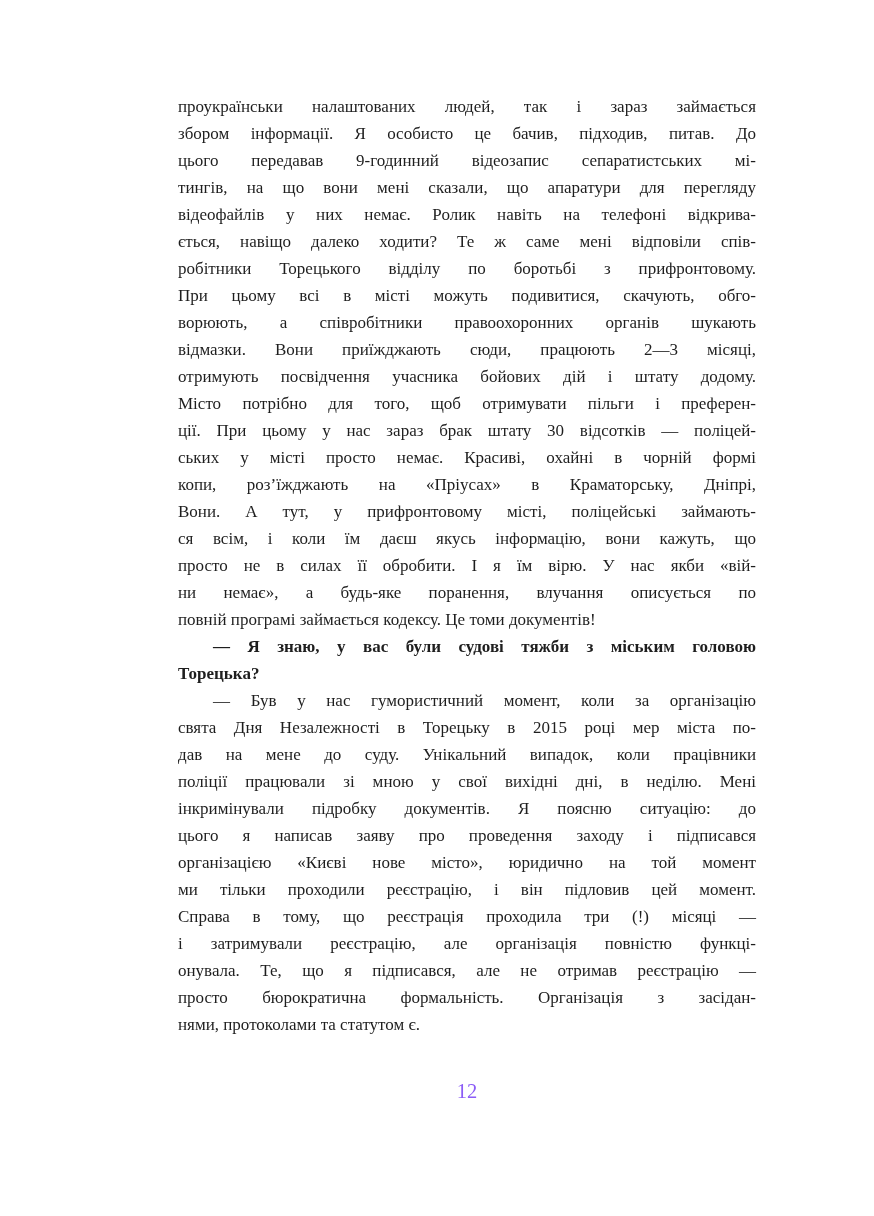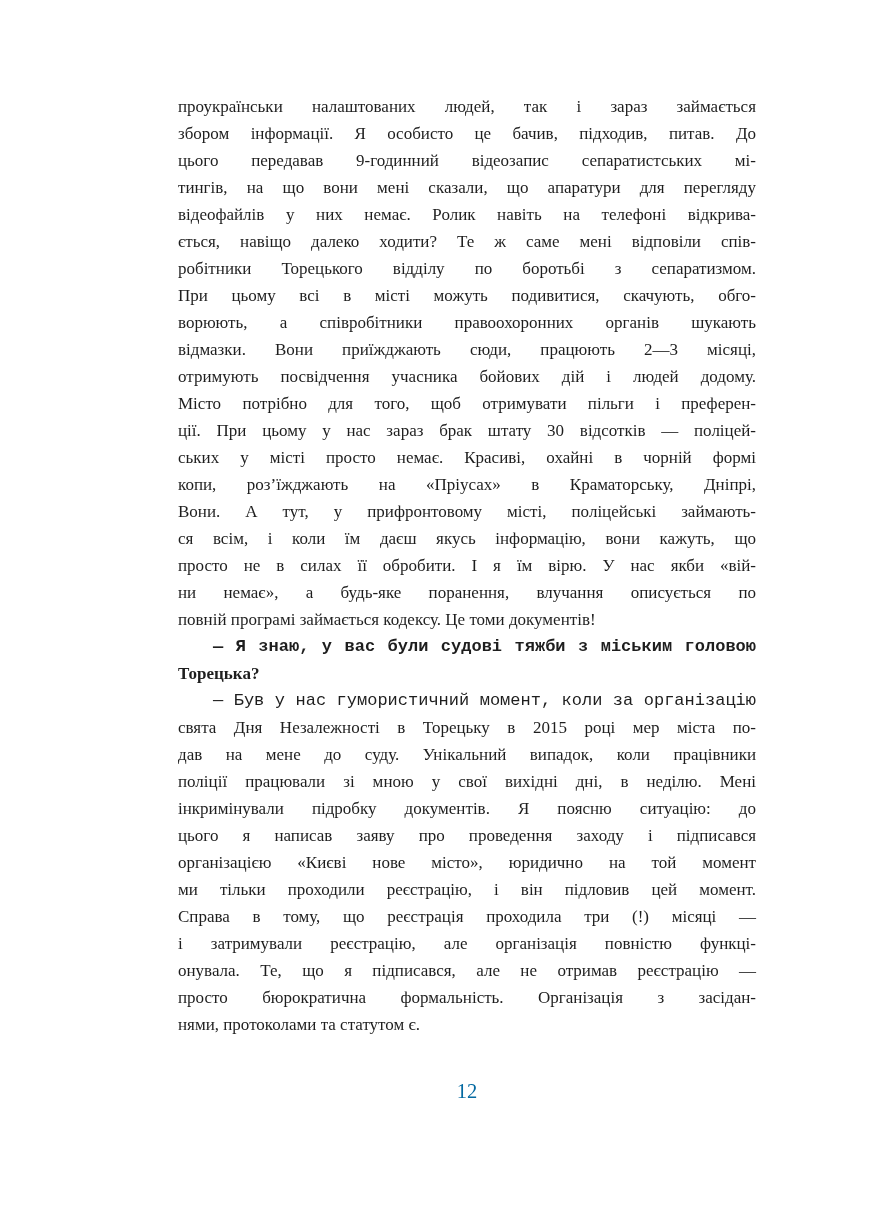--- a/index.html
+++ b/index.html
@@ -31,50 +31,49 @@
     text-align-last: justify;
     -moz-text-align-last: justify;
     white-space: normal;
   }
   .line.last {
     text-align-last: left;
     -moz-text-align-last: left;
   }
   .line.indent {
     text-indent: 35px;
-    font-family: Liberation Mono, monospace;
   }
   .pageno {
     position: absolute;
     left: 178px;
     top: 1078px;
     width: 578px;
     text-align: center;
     font-size: 20.5px;
     line-height: 27px;
-    color: #0369a1;
+    color: #8b5cf6;
   }
 </style>
 </head>
 <body>
 
 <div class="page">
   <main class="textblock" id="textblock">
       <div class="para">
         <div class="line">проукраїнськи налаштованих людей, так і зараз займається</div>
         <div class="line">збором інформації. Я особисто це бачив, підходив, питав. До</div>
         <div class="line">цього передавав 9-годинний відеозапис сепаратистських мі-</div>
         <div class="line">тингів, на що вони мені сказали, що апаратури для перегляду</div>
         <div class="line">відеофайлів у них немає. Ролик навіть на телефоні відкрива-</div>
         <div class="line">ється, навіщо далеко ходити? Те ж саме мені відповіли спів-</div>
-        <div class="line">робітники Торецького відділу по боротьбі з сепаратизмом.</div>
+        <div class="line">робітники Торецького відділу по боротьбі з прифронтовому.</div>
         <div class="line">При цьому всі в місті можуть подивитися, скачують, обго-</div>
         <div class="line">ворюють, а співробітники правоохоронних органів шукають</div>
         <div class="line">відмазки. Вони приїжджають сюди, працюють 2—3 місяці,</div>
-        <div class="line">отримують посвідчення учасника бойових дій і людей додому.</div>
+        <div class="line">отримують посвідчення учасника бойових дій і штату додому.</div>
         <div class="line">Місто потрібно для того, щоб отримувати пільги і преферен-</div>
         <div class="line">ції. При цьому у нас зараз брак штату 30 відсотків — поліцей-</div>
         <div class="line">ських у місті просто немає. Красиві, охайні в чорній формі</div>
         <div class="line">копи, роз’їжджають на «Пріусах» в Краматорську, Дніпрі,</div>
         <div class="line">Вони. А тут, у прифронтовому місті, поліцейські займають-</div>
         <div class="line">ся всім, і коли їм даєш якусь інформацію, вони кажуть, що</div>
         <div class="line">просто не в силах її обробити. І я їм вірю. У нас якби «вій-</div>
         <div class="line">ни немає», а будь-яке поранення, влучання описується по</div>
         <div class="line last">повній програмі займається кодексу. Це томи документів!</div>
       </div>

